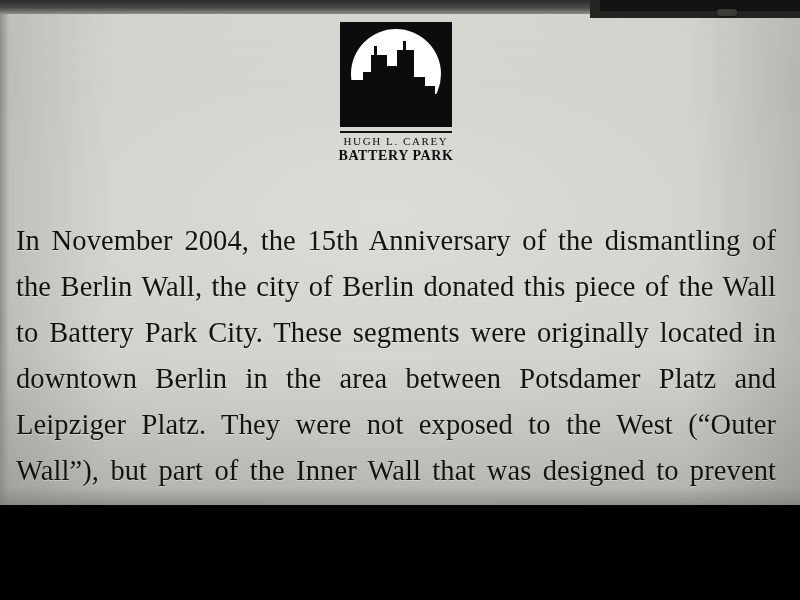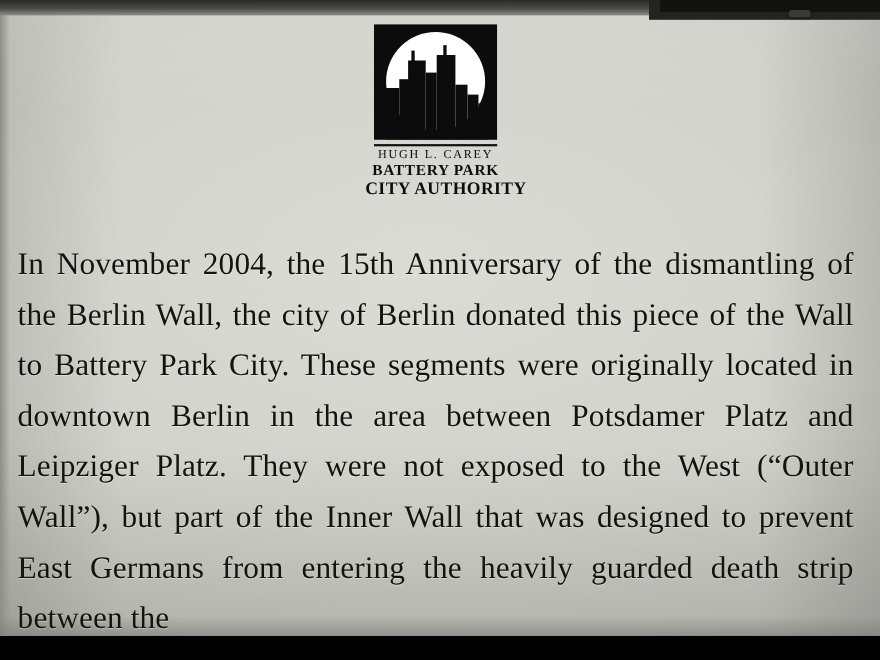--- a/index.html
+++ b/index.html
@@ -3,23 +3,23 @@
 <meta charset="utf-8">
 <style>
   html, body {
     margin: 0;
     padding: 0;
     background: #000;
   }
   #scene {
     position: relative;
     width: 800px;
-    height: 578px;
+    height: 505px;
     overflow: hidden;
-    background: #fdba74;
+    background: #0f766e;
     font-family: "Liberation Serif", serif;
   }
 
   
   .plaque-surface {
     position: absolute;
     inset: 0;
     background:
       radial-gradient(ellipse 120% 90% at 48% 42%, #dcdcd6 0%, #d2d2cc 45%, #c3c3bd 78%, #b4b4ae 100%);
   }
@@ -169,21 +169,20 @@
         <rect x="85" y="64" width="10" height="41"></rect>
         <rect x="95" y="72" width="8" height="33"></rect>
         <rect x="0" y="96" width="112" height="9"></rect>
       </g>
 
       <path d="M0,0 H112 V105 H0 Z M56,7 a45,45 0 1,0 0.01,0 Z" fill="#0c0c0c" fill-rule="evenodd" opacity="0"></path>
     </svg>
     <div class="logo-rule"></div>
     <div class="logo-line logo-line-1">HUGH L. CAREY</div>
     <div class="logo-line logo-line-2">BATTERY PARK</div>
-    <div class="logo-line logo-line-3">CITY AUTHORITY</div>
   </div>
 
   <div class="plaque-text">
     <span>In November 2004, the 15th Anniversary of the dismantling of the Berlin Wall, the city of Berlin donated this piece of the Wall to Battery Park City. These segments were originally located in downtown Berlin in the area between Potsdamer Platz and Leipziger Platz. They were not exposed to the West (“Outer Wall”), but part of the Inner Wall that was designed to prevent East Germans from entering the heavily guarded death strip between the</span>
     <span class="last-line">Inner and the Outer Wall.</span>
   </div>
 
 </div>
 
 </body></html>

